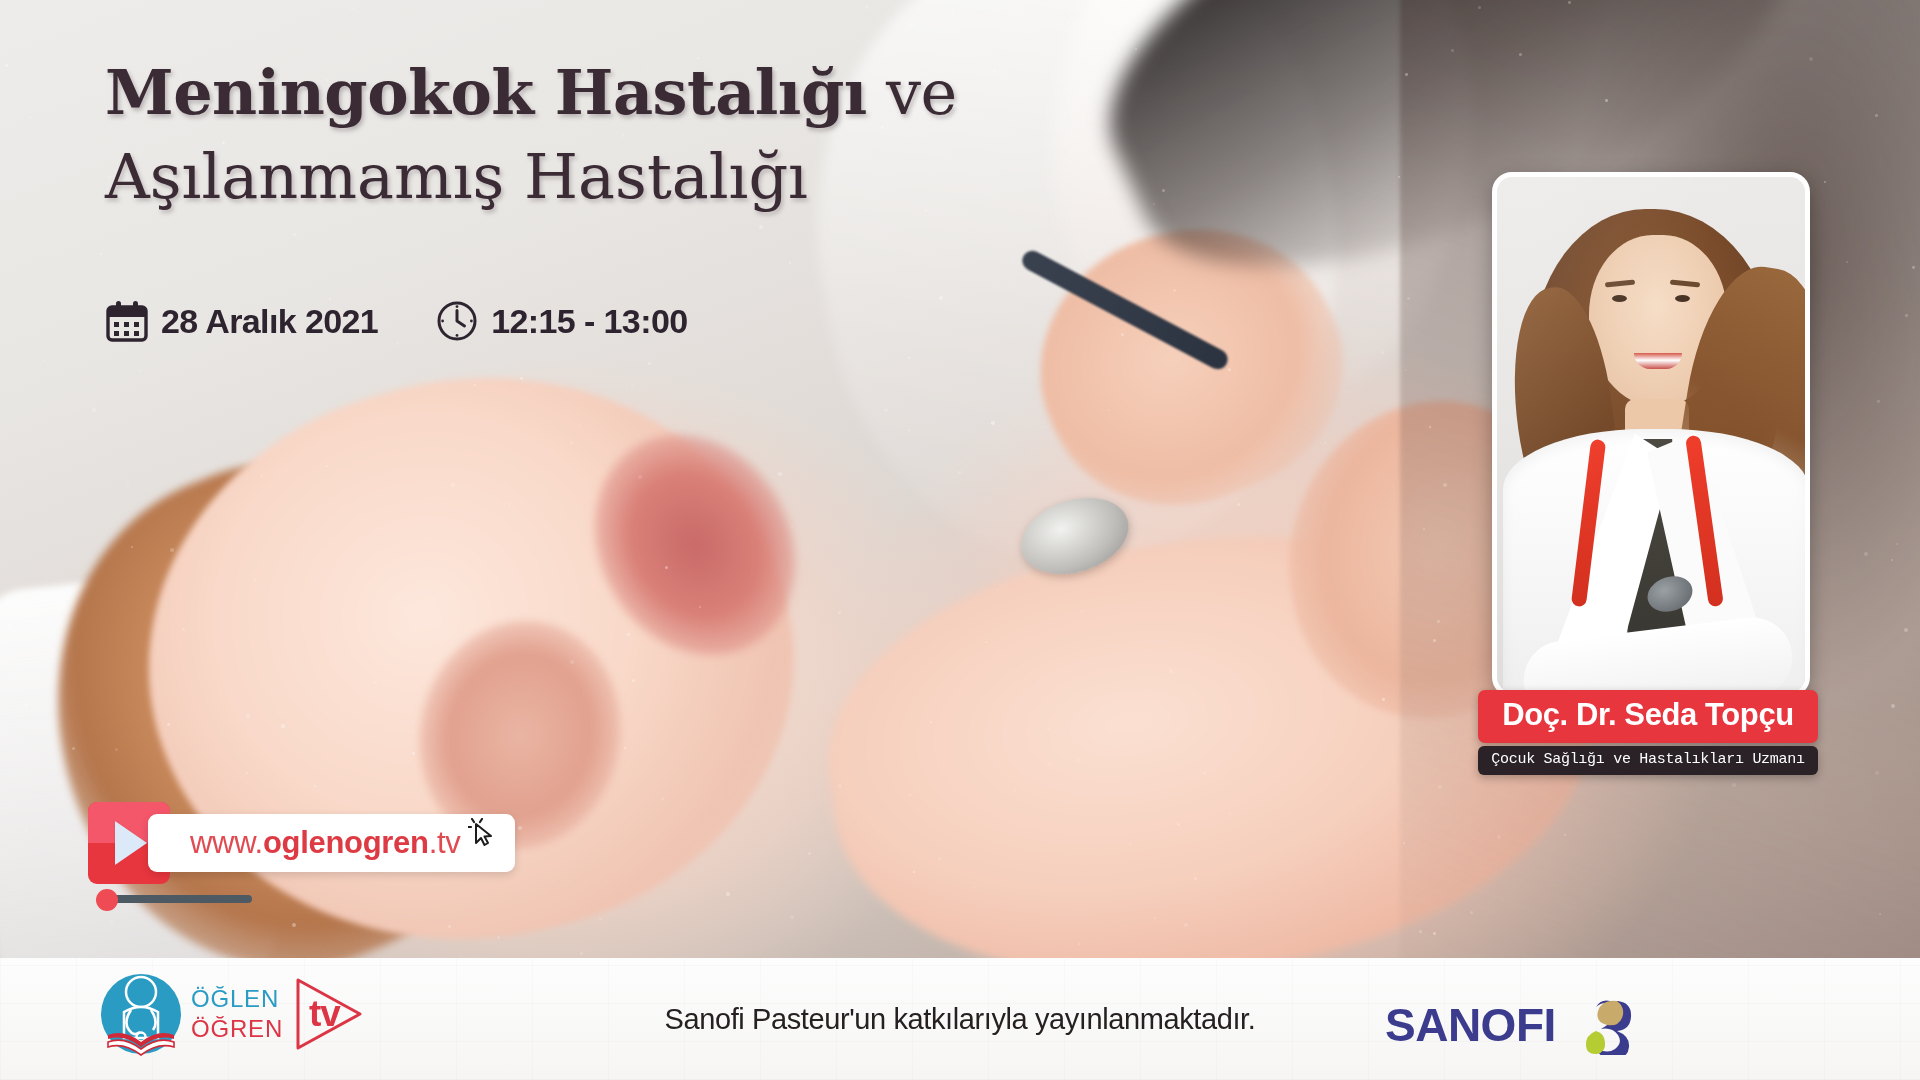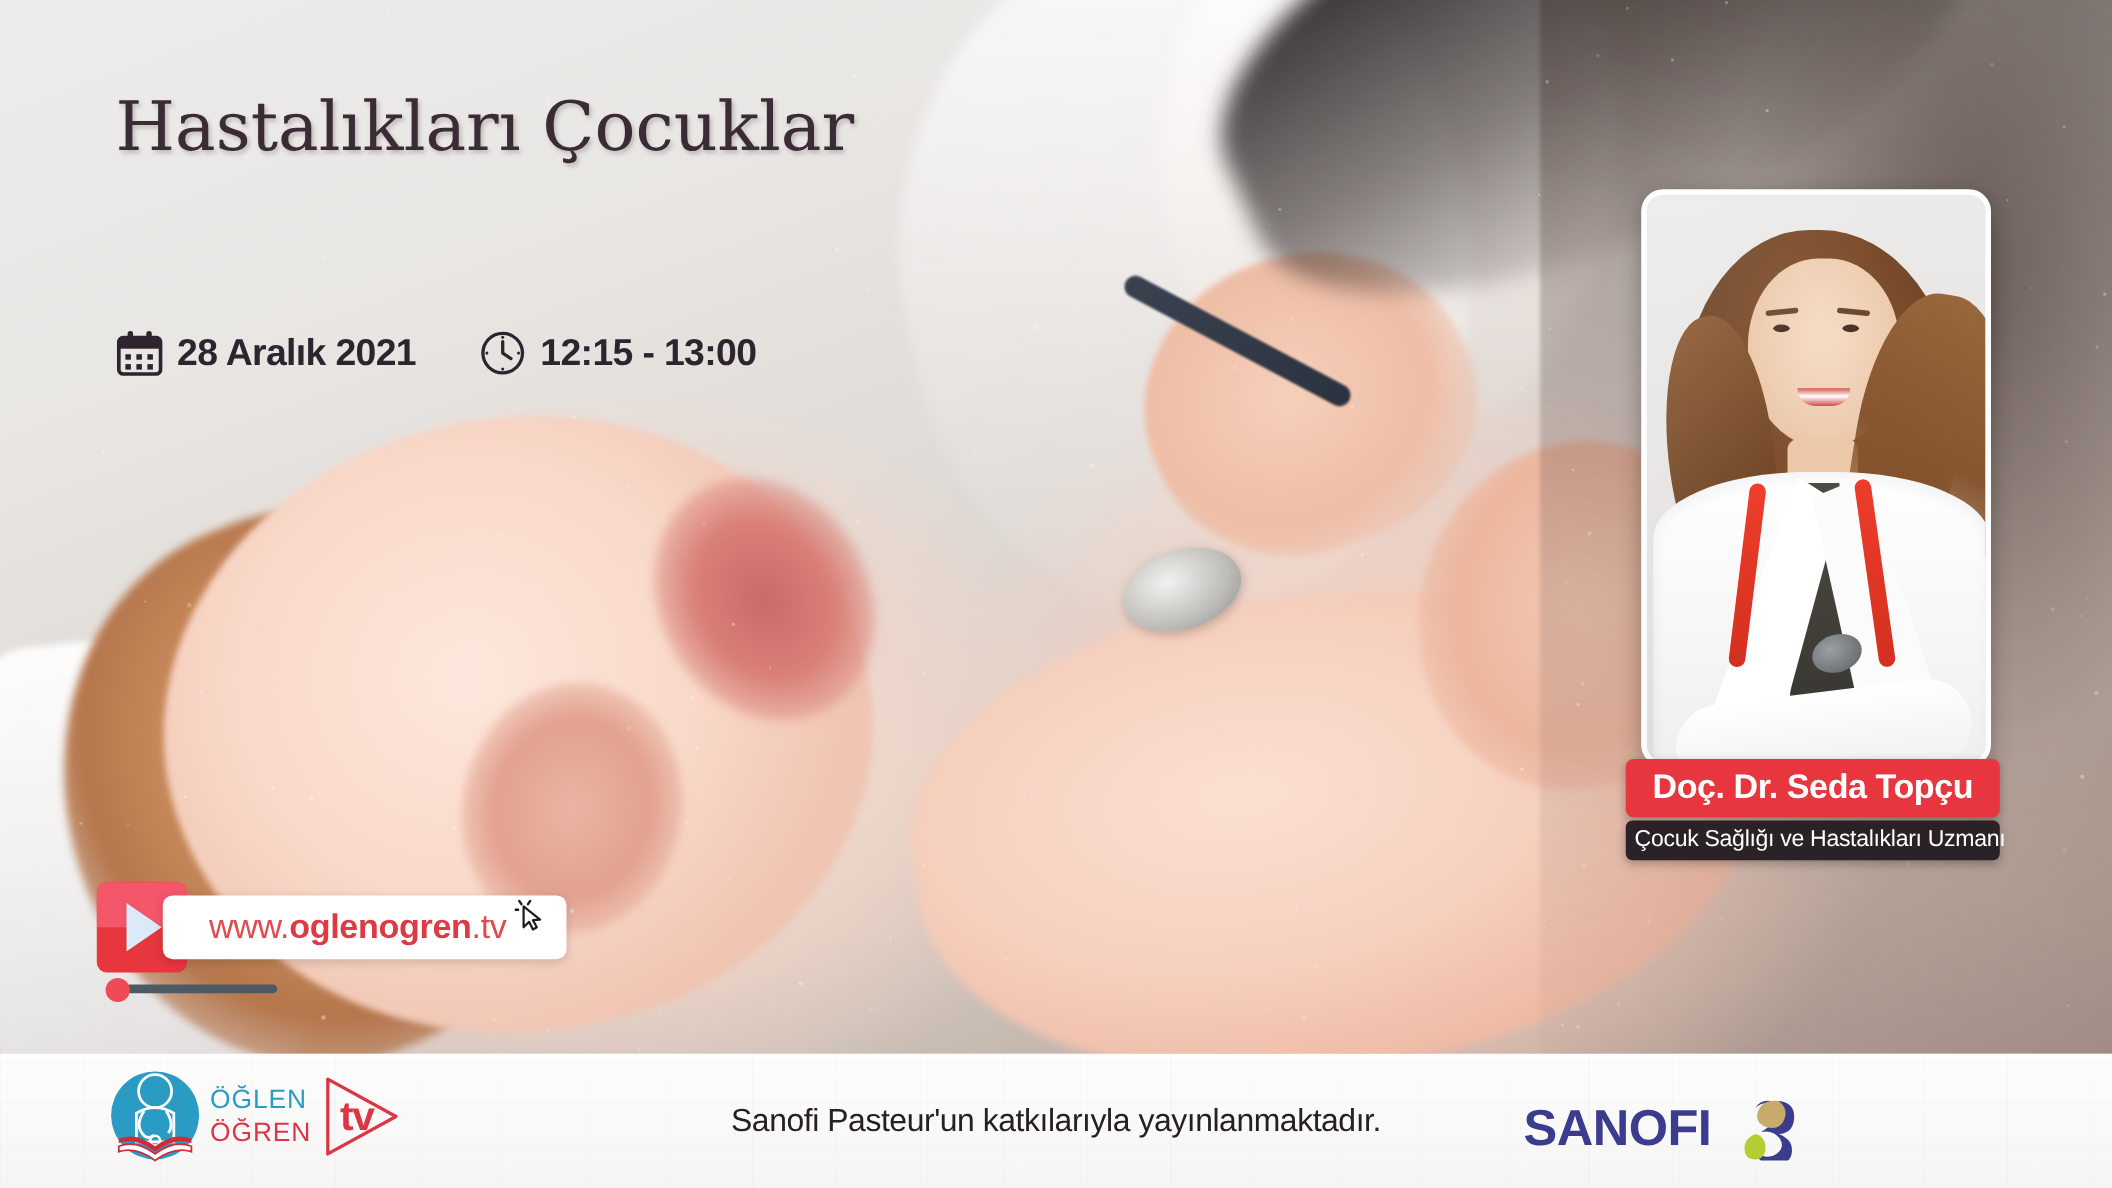--- a/index.html
+++ b/index.html
@@ -295,22 +295,22 @@
   .name-bar-text {
     font-family:"Liberation Sans", sans-serif; font-weight:700;
     font-size:31px; color:#ffffff; letter-spacing:-.4px; white-space:nowrap;
   }
   .title-bar {
     margin-top:3px; background:#2a2226; border-radius:6px;
     padding:5px 8px 7px; text-align:center;
     box-shadow:0 3px 9px rgba(0,0,0,.26);
   }
   .title-bar-text {
-    font-family:Liberation Sans, sans-serif; font-weight:400;
-    font-size:21px; color:#ffffff; letter-spacing:-.3px; white-space:nowrap;
+    font-family:Liberation Mono, monospace; font-weight:400;
+    font-size:15px; color:#ffffff; letter-spacing:-.3px; white-space:nowrap;
   }
 
   
   .footer {
     position:absolute; left:0; top:958px; width:1920px; height:122px;
     background:
       repeating-linear-gradient(0deg, rgba(0,0,0,.018) 0 1px, rgba(0,0,0,0) 1px 38px),
       repeating-linear-gradient(90deg, rgba(0,0,0,.016) 0 1px, rgba(0,0,0,0) 1px 76px),
       linear-gradient(180deg,#fdfdfd,#f6f5f4);
     display:flex; align-items:center;
@@ -548,21 +548,25 @@
         <i style="left:1875px;top:114px;opacity:0.57;width:2.7px;height:2.7px"></i>
         <i style="left:1049px;top:763px;opacity:0.48;width:2.0px;height:2.0px"></i>
         <i style="left:865px;top:5px;opacity:0.43;width:4.0px;height:4.0px"></i>
         <i style="left:1047px;top:727px;opacity:0.35;width:2.6px;height:2.6px"></i>
         <i style="left:951px;top:12px;opacity:0.55;width:2.8px;height:2.8px"></i>
         <i style="left:554px;top:171px;opacity:0.26;width:3.8px;height:3.8px"></i>
       </div>
   </div>
 
   <div class="headline-block">
-    <div class="title-line2">Hastalıkları Çocuklar</div>
+    <div class="title-line1">
+      <span class="bold">Meningokok Hastalığı</span>
+      <span class="reg">ve</span>
+    </div>
+    <div class="title-line2">Aşılanmamış Hastalığı</div>
   </div>
 
   <div class="meta-row">
     <div class="meta-item">
       <span>
         <svg class="ico" width="42" height="42" viewBox="0 0 42 42">
           <rect x="2" y="7" width="38" height="33" rx="4" fill="none" stroke="#2e2430" stroke-width="3.4"></rect>
           <rect x="2" y="7" width="38" height="10" fill="#2e2430"></rect>
           <rect x="10" y="1" width="5" height="10" rx="2.5" fill="#2e2430"></rect>
           <rect x="27" y="1" width="5" height="10" rx="2.5" fill="#2e2430"></rect>

